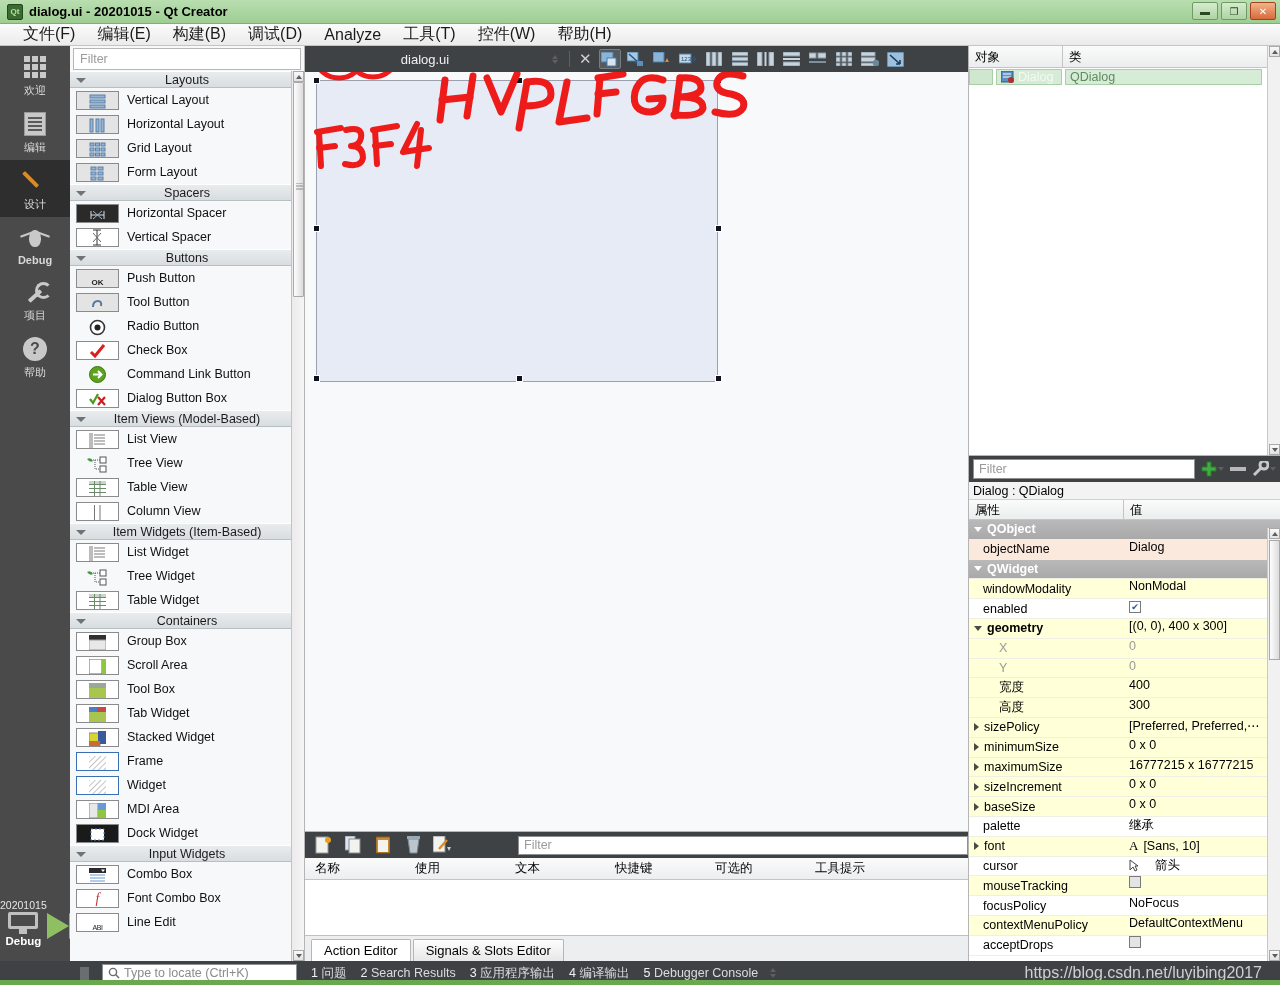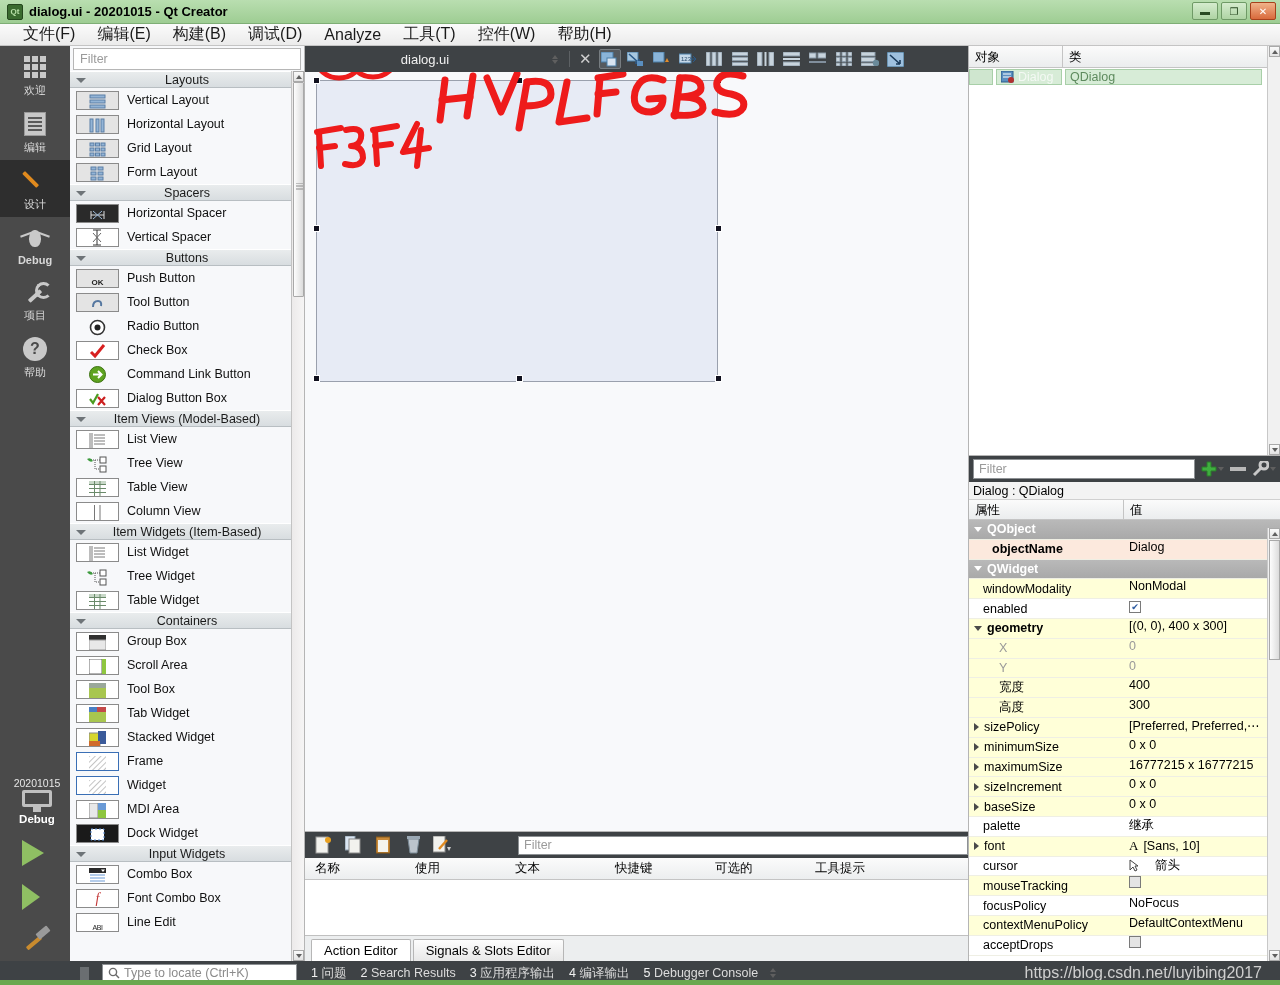--- a/index.html
+++ b/index.html
@@ -97,21 +97,21 @@
   }
   .wrench:after{
     content:"";position:absolute;left:12px;top:2px;width:11px;height:11px;
     border:3px solid #c9c9c9;border-radius:50%;border-right-color:transparent;
   }
   .qmark{
     width:24px;height:24px;border-radius:50%;background:#c9c9c9;color:#4a4a4a;
     display:flex;align-items:center;justify-content:center;font-weight:bold;font-size:16px;
   }
   .modebottom{ position:absolute; bottom:8px; left:0; width:74px;
-    display:flex;flex-direction:column;align-items:center; }
+    display:flex;flex-direction:row;align-items:center; }
   .kit{ display:flex;flex-direction:column;align-items:center;color:#e6e6e6;font-size:10.5px;gap:1px;margin-bottom:6px;}
   .kit-monitor{ width:30px;height:22px;position:relative; }
   .kit-monitor i{ position:absolute;left:0;top:0;width:30px;height:17px;border:3px solid #c0c0c0;border-radius:2px;}
   .kit-monitor b{ position:absolute;left:11px;top:17px;width:8px;height:5px;background:#c0c0c0; }
   .kit-debug{ font-weight:bold;font-size:11.5px;color:#fff; }
   .playbtn{ margin:9px 0;position:relative;width:30px;height:26px; }
   .tri{ width:0;height:0;border-left:22px solid #8fbf63;border-top:13px solid transparent;border-bottom:13px solid transparent; }
   .hammer{ width:28px;height:26px;position:relative;margin-top:8px; }
   .hammer:before{ content:"";position:absolute;left:2px;top:14px;width:18px;height:4px;background:#c98b2e;transform:rotate(-40deg);border-radius:1px;}
   .hammer:after{ content:"";position:absolute;left:13px;top:2px;width:14px;height:7px;background:#9a9a9a;transform:rotate(-40deg);border-radius:1px;}
@@ -1003,21 +1003,21 @@
 
       <div class="pe-rows">
         <div class="pe-row group">
           <div class="pe-name">
               <span class="tri-w"></span>
               <span>QObject</span>
             </div>
           <div class="pe-val"></div>
         </div>
         <div class="pe-row hl">
-          <div class="pe-name" style="font-weight:bold;padding-left:23px">
+          <div class="pe-name" style="font-weight:normal;padding-left:14px">
               <span>objectName</span>
             </div>
           <div class="pe-val">Dialog</div>
         </div>
         <div class="pe-row group">
           <div class="pe-name">
               <span class="tri-w"></span>
               <span>QWidget</span>
             </div>
           <div class="pe-val"></div>

